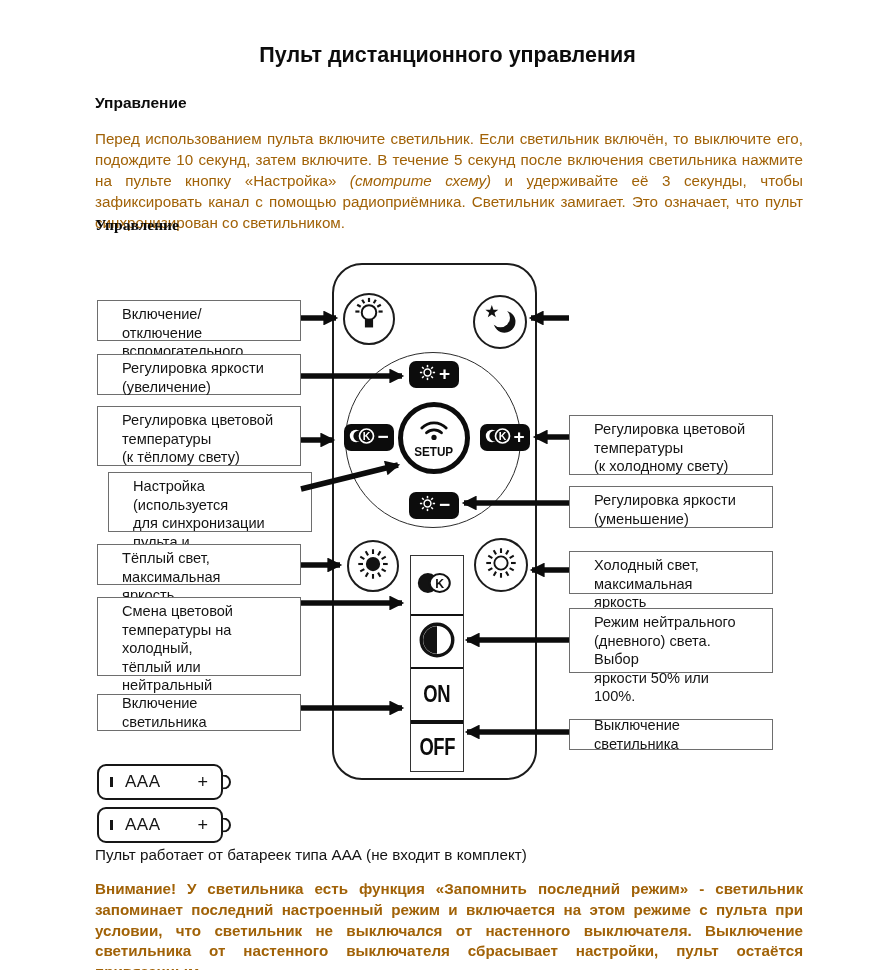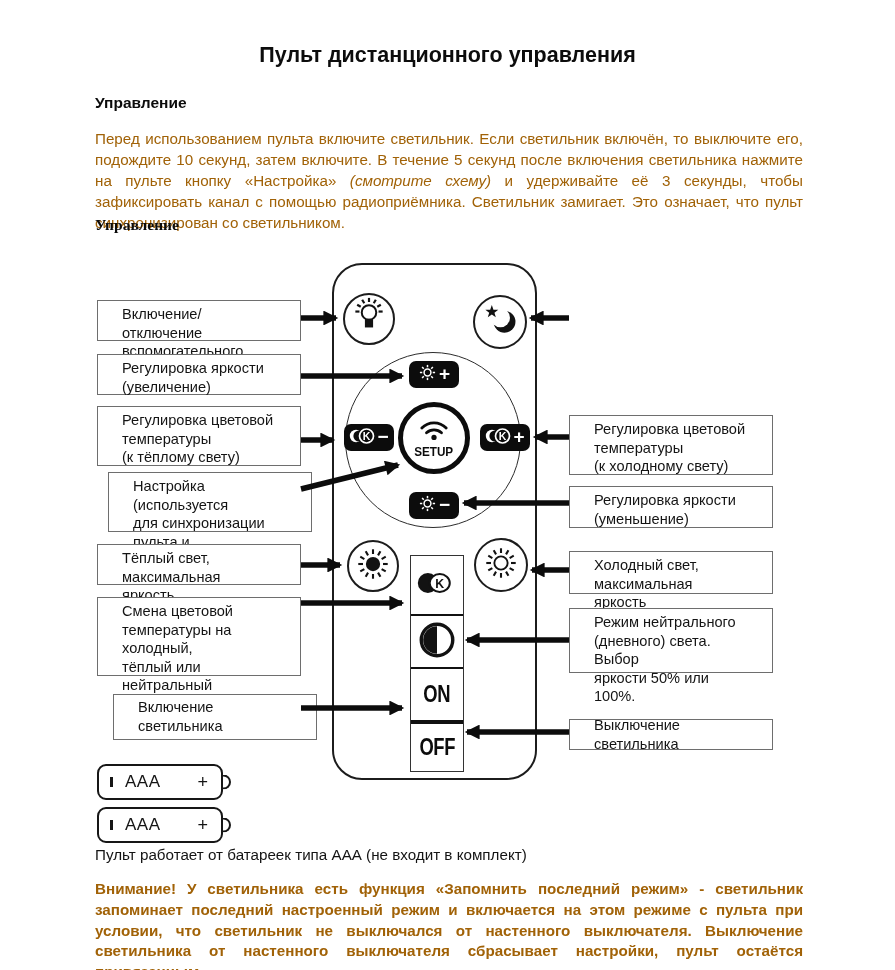--- a/index.html
+++ b/index.html
@@ -70,21 +70,21 @@
 (к тёплому свету)</div>
   <div class="callout" style="left:108px;top:472px;width:204px;height:60px;">Настройка (используется
 для синхронизации пульта и
 светильника)</div>
   <div class="callout" style="left:97px;top:544px;width:204px;height:41px;">Тёплый свет,
 максимальная яркость</div>
   <div class="callout" style="left:97px;top:597px;width:204px;height:79px;">Смена цветовой
 температуры на холодный,
 тёплый или нейтральный
 (дневной) свет</div>
-  <div class="callout mid" style="left:97px;top:694px;width:204px;height:46px;margin-left:16px;">Включение светильника</div>
+  <div class="callout mid" style="left:97px;top:694px;width:204px;height:37px;">Включение светильника</div>
 
   <div class="callout" style="left:569px;top:415px;width:204px;height:60px;">Регулировка цветовой
 температуры
 (к холодному свету)</div>
   <div class="callout" style="left:569px;top:486px;width:204px;height:42px;">Регулировка яркости
 (уменьшение)</div>
   <div class="callout" style="left:569px;top:551px;width:204px;height:43px;">Холодный свет,
 максимальная яркость</div>
   <div class="callout" style="left:569px;top:608px;width:204px;height:65px;">Режим нейтрального
 (дневного) света. Выбор

